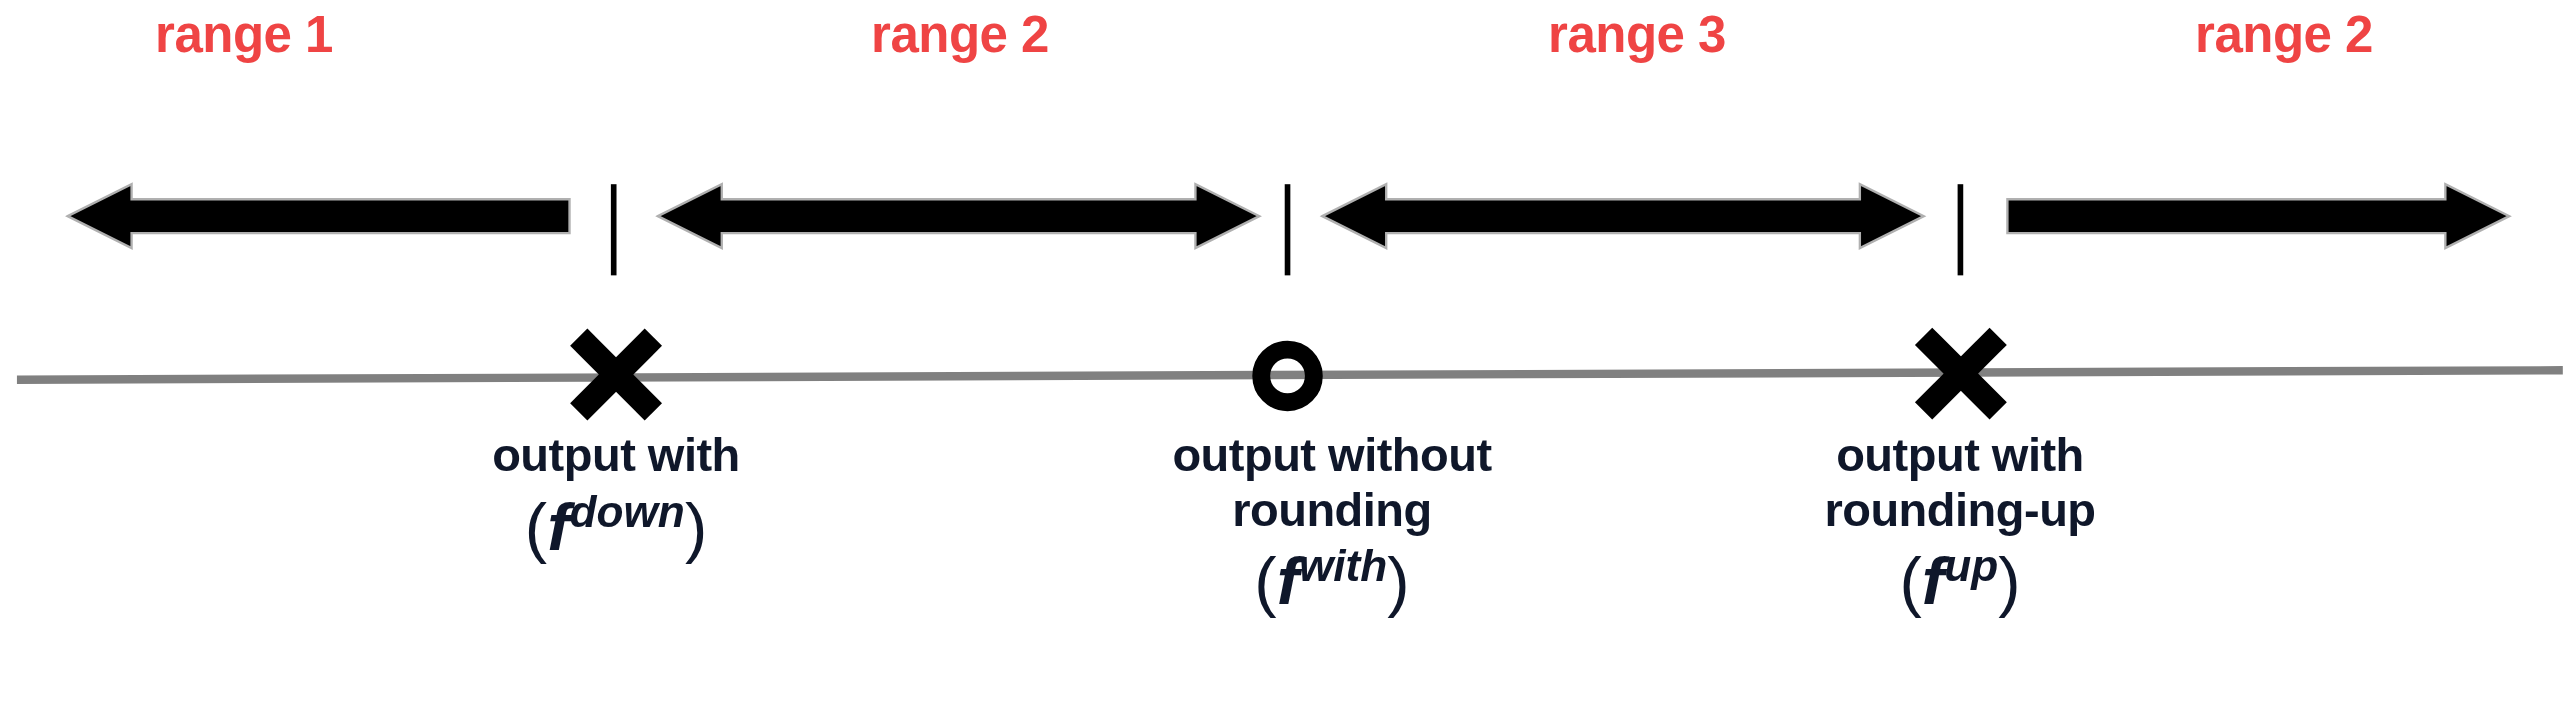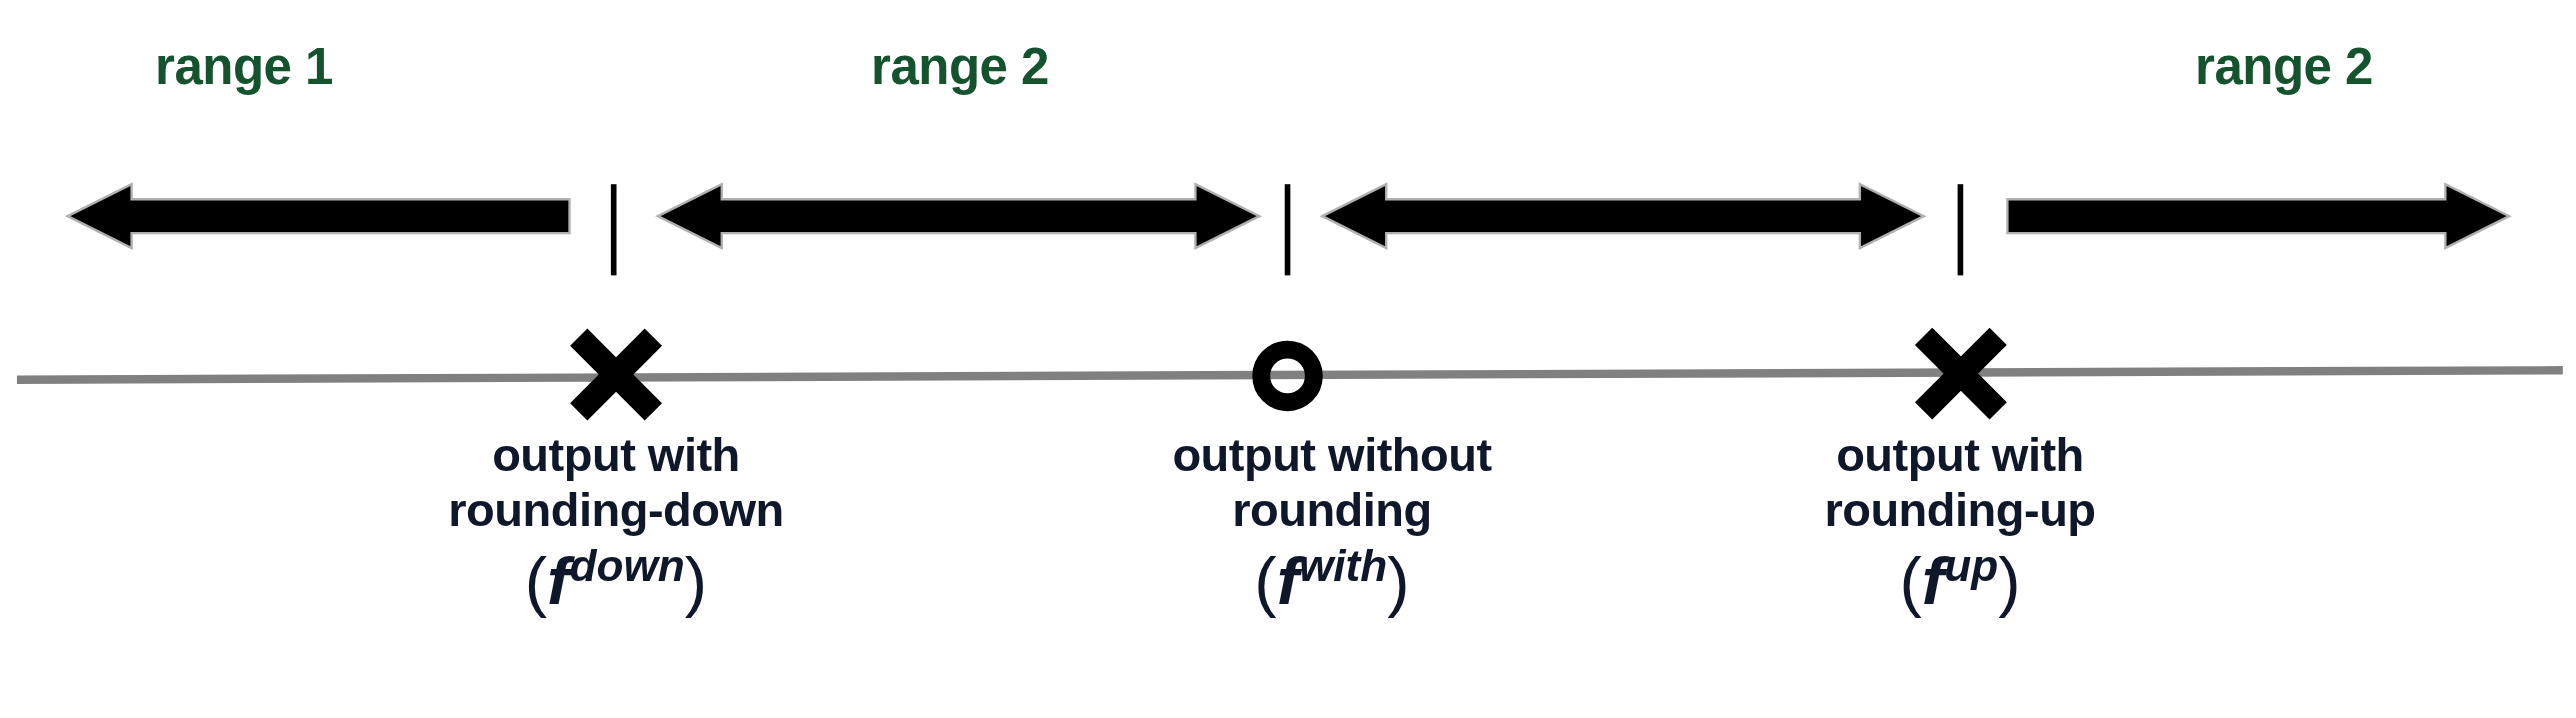--- a/index.html
+++ b/index.html
@@ -23,25 +23,24 @@
     top: 0;
     width: 2576px;
     height: 718px;
   }
   .range-title {
     position: absolute;
     font-family: "Liberation Sans", sans-serif;
     font-weight: bold;
     font-size: 51px;
     line-height: 1;
-    color: #14532d;
+    color: #ef4444;
     white-space: nowrap;
     transform: translateX(-50%);
     letter-spacing: -0.5px;
-    margin-top: 32px;
   }
   .marker-label {
     position: absolute;
     text-align: center;
     transform: translateX(-50%);
     color: #0f172a;
     white-space: nowrap;
   }
   .marker-label .ln {
     font-family: "Liberation Sans", sans-serif;
@@ -98,25 +97,25 @@
     <circle cx="1370" cy="400" r="28" fill="none" stroke="#000000" stroke-width="19"></circle>
 
     <g>
       <line x1="2056" y1="367" x2="2117" y2="428" stroke="#000000" stroke-width="26" stroke-linecap="square"></line>
       <line x1="2117" y1="367" x2="2056" y2="428" stroke="#000000" stroke-width="26" stroke-linecap="square"></line>
     </g>
   </svg>
 
   <div class="range-title" style="left:244px;  top:9.4px;">range 1</div>
   <div class="range-title" style="left:960px; top:9.4px;text-align:right;">range 2</div>
+  <div class="range-title" style="left:1637px; top:9.4px;">range 3</div>
   <div class="range-title" style="left:2284px; top:9.4px;">range 2</div>
 
   <div class="marker-label" style="left:616px; top:428px;">
     <div class="ln">output with</div>
-    <div class="ln">rounding-down</div>
     <div class="math"><span class="paren">(</span><span>f</span><span class="sup">down</span><span class="paren">)</span></div>
   </div>
 
   <div class="marker-label" style="left:1332px; top:428px;">
     <div class="ln">output without</div>
     <div class="ln">rounding</div>
     <div class="math"><span class="paren">(</span><span>f</span><span class="sup">with</span><span class="paren">)</span></div>
   </div>
 
   <div class="marker-label" style="left:1960px; top:428px;">

